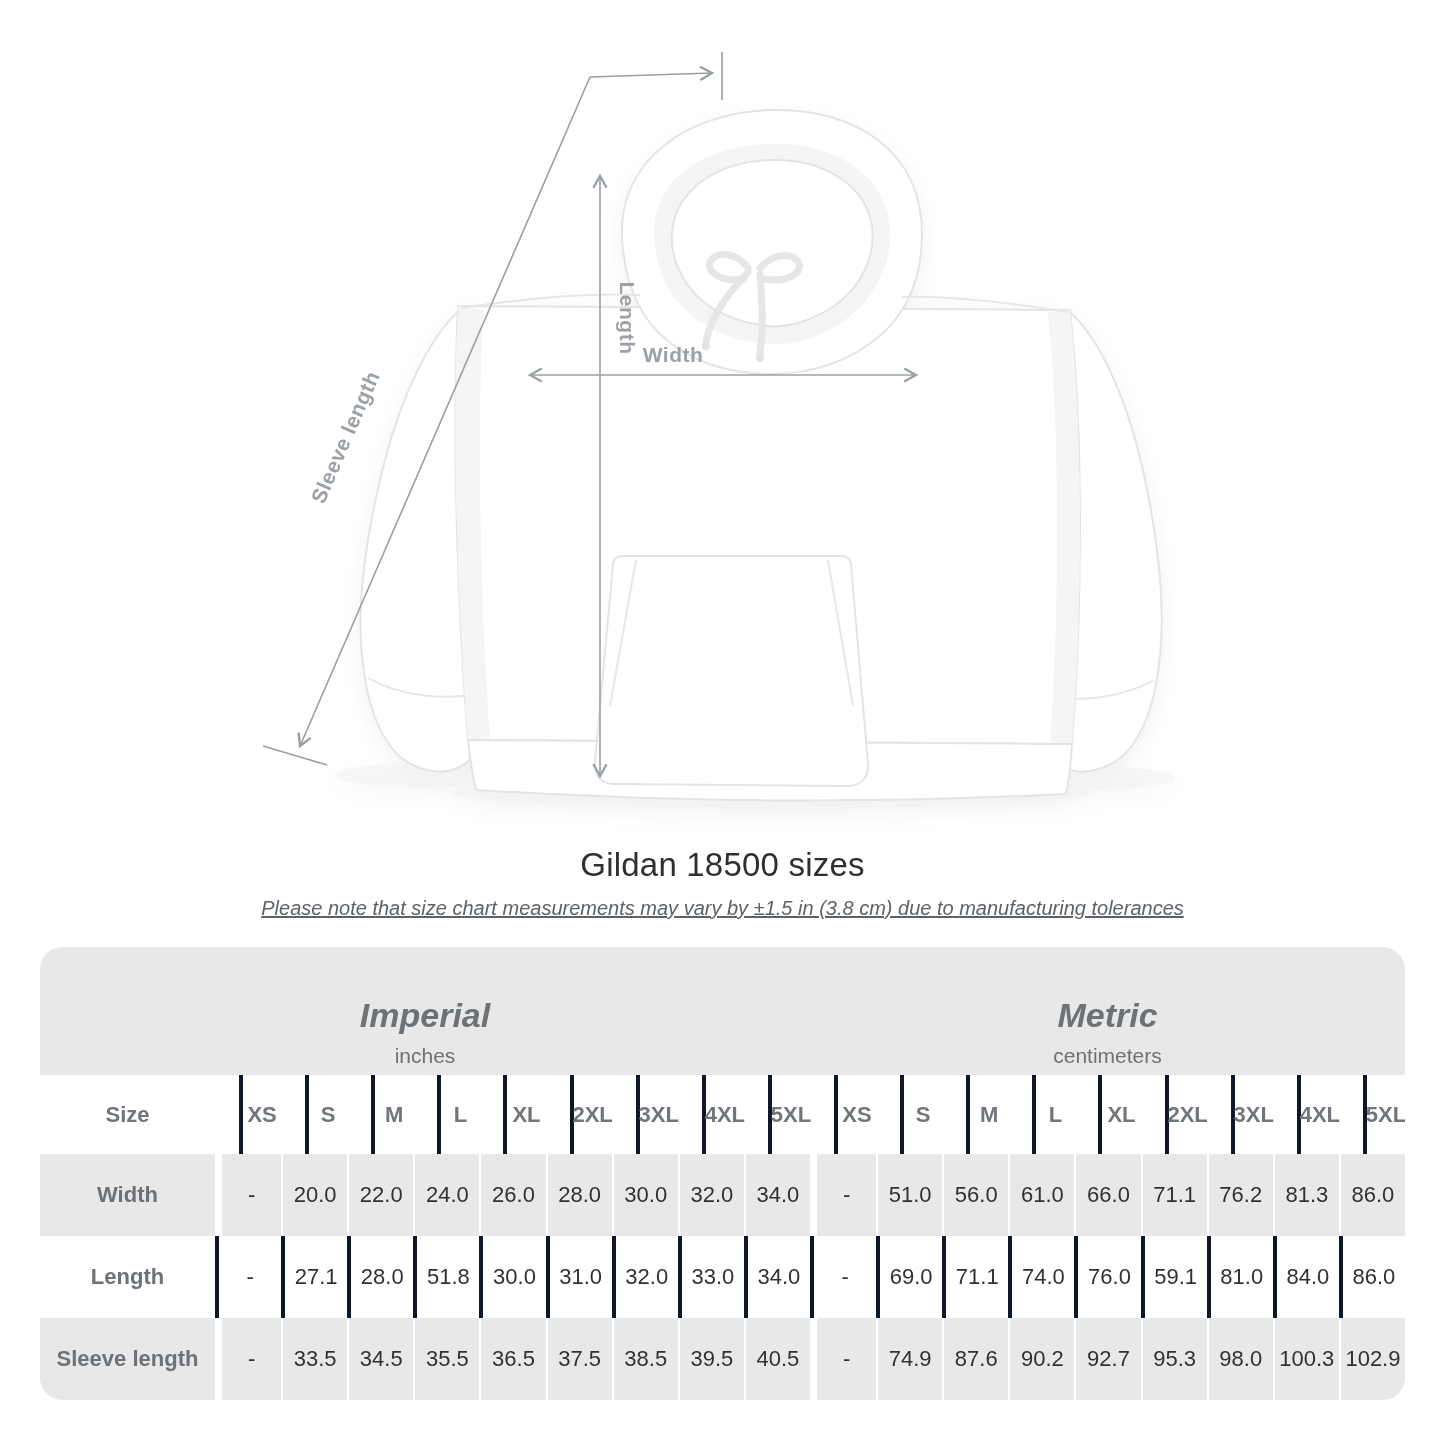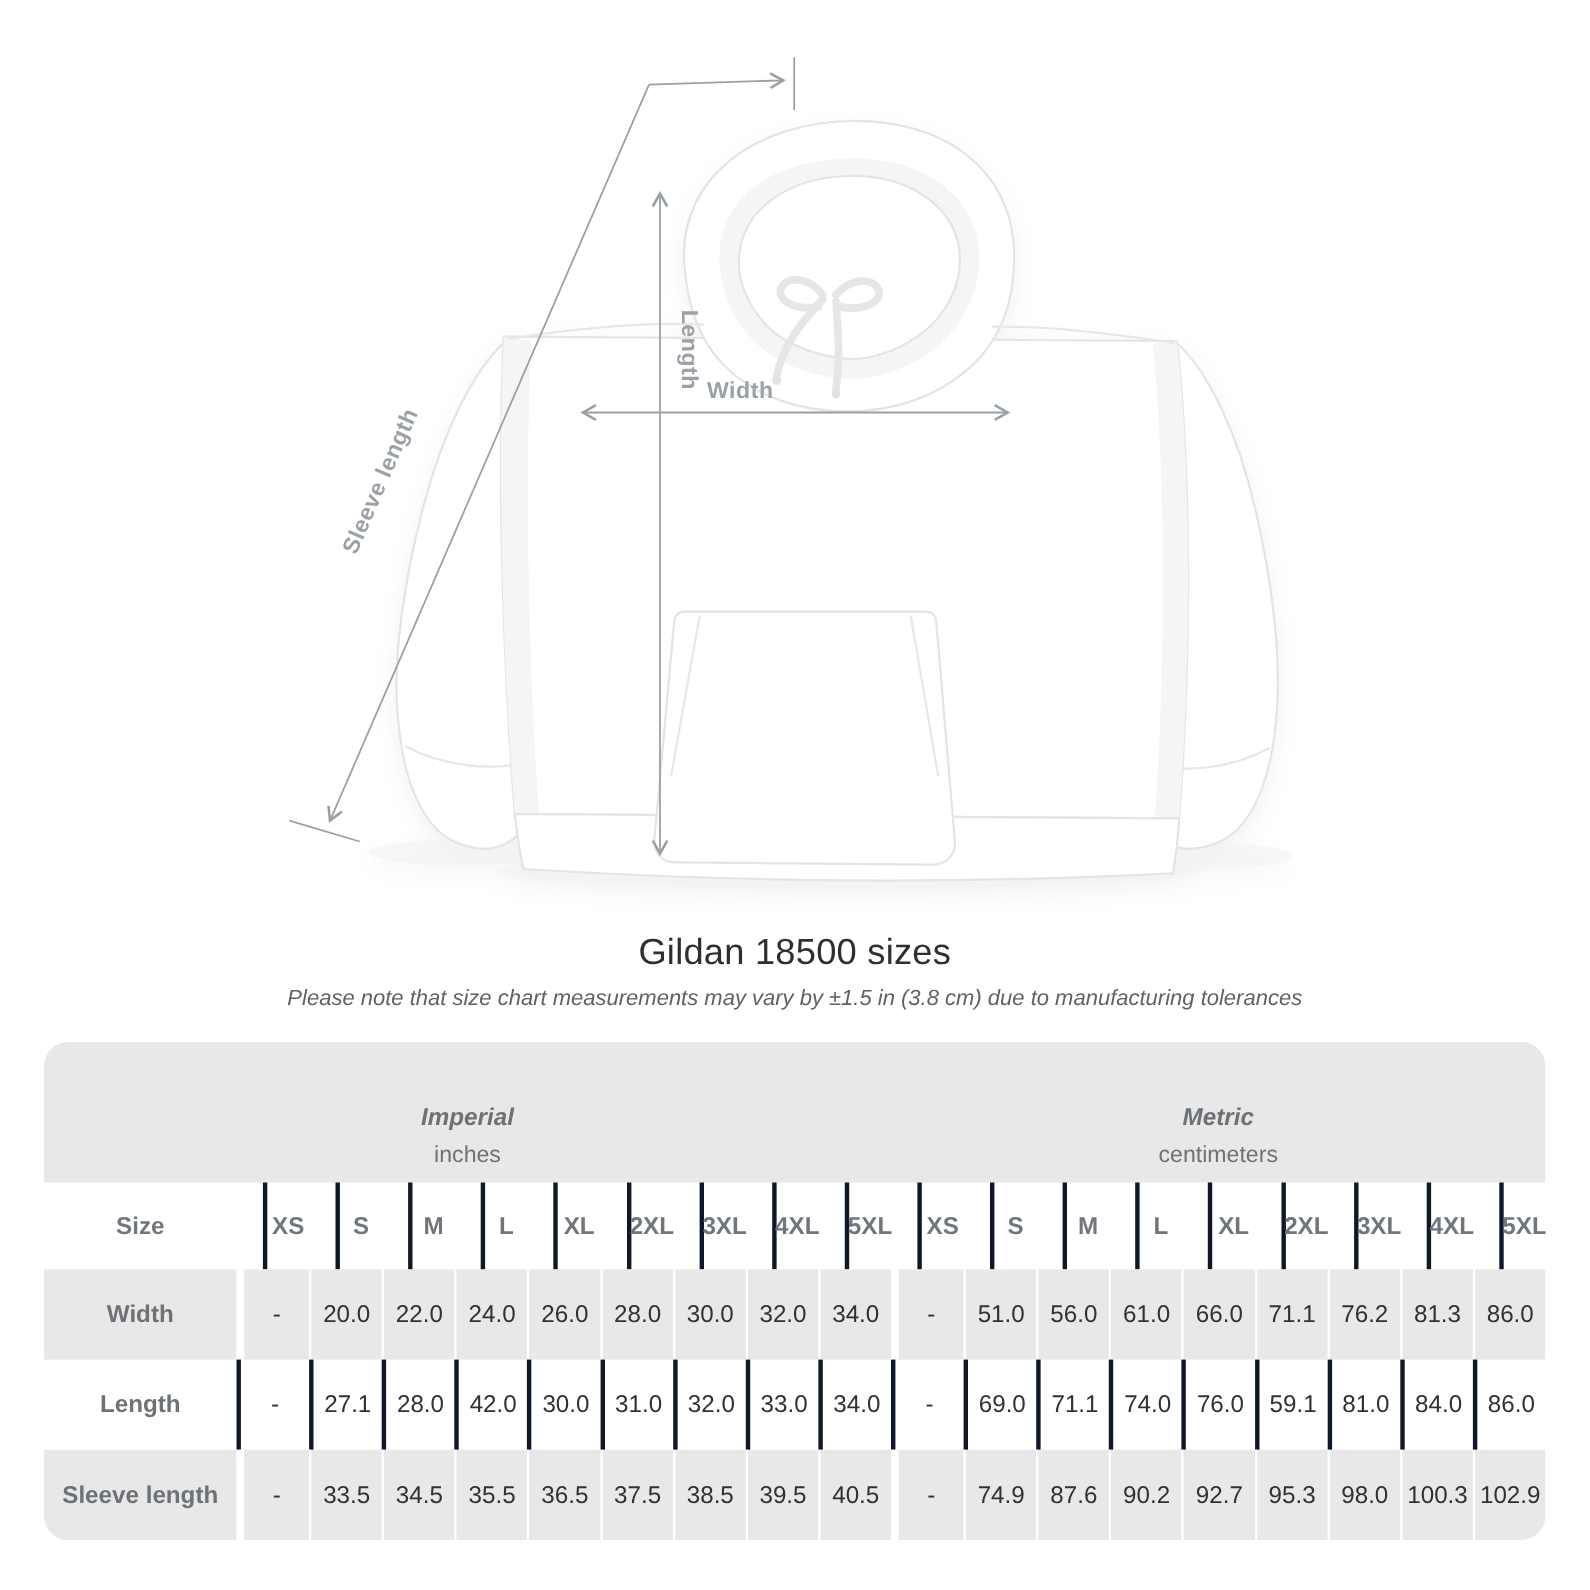--- a/index.html
+++ b/index.html
@@ -10,30 +10,30 @@
   .hoodie-shape{fill:#ffffff;stroke:#e4e4e4;stroke-width:2;}
   .hoodie-seam{fill:none;stroke:#e7e7e7;stroke-width:2;}
   .hoodie-shade{fill:#f5f5f5;stroke:none;}
   .soft-shadow{fill:#f0f0f0;opacity:.55;stroke:none;}
   .mline{stroke:#98a0a6;stroke-width:1.6;fill:none;}
   .diagram-label{font-family:"Liberation Sans",sans-serif;font-weight:bold;font-size:21px;
                  fill:#9ba1a6;letter-spacing:.5px;}
   
   .heading{position:absolute;top:846px;left:0;width:1445px;text-align:center;}
   .title{font-size:33px;font-weight:normal;color:#2d3033;letter-spacing:.2px;}
-  .subtitle{margin-top:13px;font-size:20px;font-style:italic;color:#5d6267;}
+  .subtitle{margin-top:13px;font-size:20px;font-style:italic;color:#5d6267;text-decoration:underline;}
   
   .size-table{position:absolute;top:947px;left:40px;width:1365px;border-radius:22px;overflow:hidden;}
   .trow{display:grid;grid-template-columns:175px repeat(18,1fr);}
   .band{height:128px;}
   .band-cell{background:var(--band,#e8e8e8);display:flex;flex-direction:column;justify-content:center;
              align-items:center;padding-top:6px;}
   .band-left{grid-column:1/11;border-top-left-radius:22px;}
   .band-right{grid-column:11/20;border-top-right-radius:22px;}
-  .band-title{font-size:22px;font-weight:bold;font-style:italic;color:#6d7277;margin-top:36px;}
+  .band-title{font-size:34px;font-weight:bold;font-style:italic;color:#6d7277;margin-top:36px;}
   .band-unit{margin-top:9px;font-size:21px;color:#6d7277;}
   .header-row{height:79px;gap:24px;}
   .data-row{height:82px;}
   .cell{display:flex;align-items:center;justify-content:center;min-width:0;}
   .header-cell{font-size:22px;font-weight:bold;color:#71767c;}
   .row-label{font-size:22px;font-weight:bold;color:#6d7277;}
   .value-cell{font-size:22px;color:#2f3234;}
   .row-gray .cell{background:var(--row-alt,#e8e8e8);border-left:2px solid #fff;}
   .row-gray .cell:first-child{border-left:none;}
   .row-gray .sep{border-left-width:7px;}
@@ -168,21 +168,21 @@
         <div class="cell value-cell">71.1</div>
         <div class="cell value-cell">76.2</div>
         <div class="cell value-cell">81.3</div>
         <div class="cell value-cell">86.0</div>
       </div>
       <div class="trow data-row row-white">
         <div class="cell row-label">Length</div>
         <div class="cell value-cell sep">-</div>
         <div class="cell value-cell">27.1</div>
         <div class="cell value-cell">28.0</div>
-        <div class="cell value-cell">42.0</div>
+        <div class="cell value-cell">51.8</div>
         <div class="cell value-cell">30.0</div>
         <div class="cell value-cell">31.0</div>
         <div class="cell value-cell">32.0</div>
         <div class="cell value-cell">33.0</div>
         <div class="cell value-cell">34.0</div>
         <div class="cell value-cell sep">-</div>
         <div class="cell value-cell">69.0</div>
         <div class="cell value-cell">71.1</div>
         <div class="cell value-cell">74.0</div>
         <div class="cell value-cell">76.0</div>

